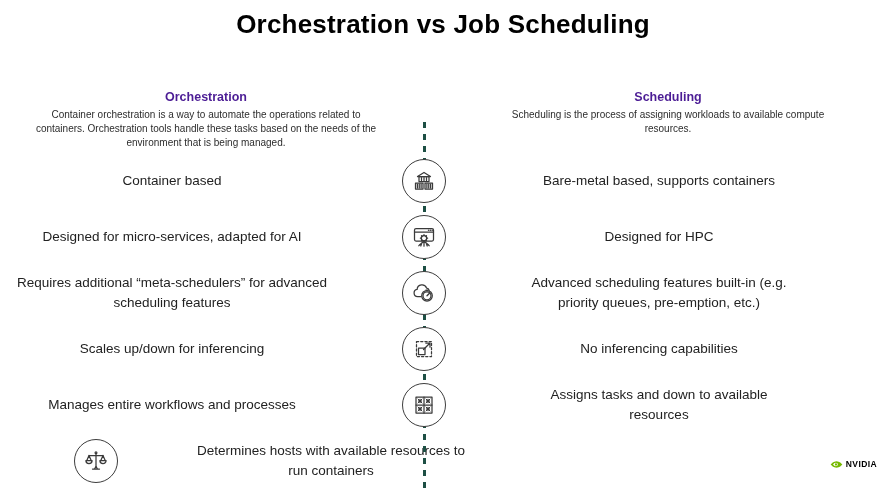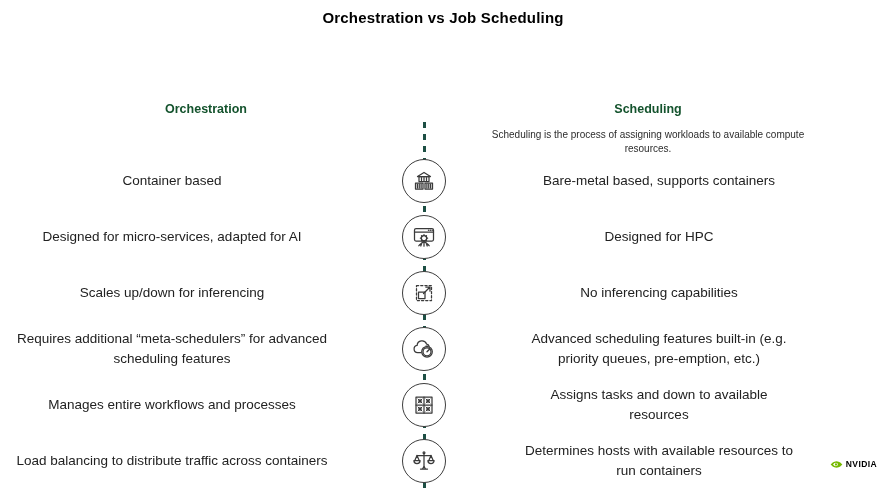--- a/index.html
+++ b/index.html
@@ -2,28 +2,28 @@
 <html><head>
 <meta charset="utf-8">
 <style>
   html,body { margin:0; padding:0; background:#ffffff; }
   .slide {
     position:relative; width:886px; height:489px; background:#ffffff;
     font-family:"Liberation Sans", sans-serif; overflow:hidden;
   }
   .title {
     position:absolute; top:9px; left:0; width:100%;
-    text-align:center; font-size:15px; font-weight:bold; color:#000;
+    text-align:center; font-size:26px; font-weight:bold; color:#000;
     letter-spacing:.2px;
   }
   .col-head { position:absolute; top:90px; text-align:center; }
-  .col-head h2 { margin:12px; font-size:12.5px; font-weight:bold; color:#14532d; }
+  .col-head h2 { margin:0; font-size:12.5px; font-weight:bold; color:#4c1d95; }
   .col-head p { margin:4px 0 0; font-size:10px; line-height:1.42; color:#2d2d2d; }
   .left-head  { left:30px;  width:352px; }
-  .right-head { left:472px; width:352px; }
+  .right-head { left:492px; width:352px; }
   .dash-line {
     position:absolute; left:423px; top:122px; width:2.5px; height:367px;
     background:repeating-linear-gradient(to bottom, #1d4f44 0 6px, transparent 6px 12px);
     z-index:1;
   }
   .rows { position:absolute; top:153px; left:0; width:886px; }
   .row  { display:flex; align-items:center; height:56px; }
   .cell-left  { margin-left:16px; width:312px; text-align:center; }
   .cell-icon  { width:192px; display:flex; justify-content:center; align-items:center; }
   .cell-right { width:278px; text-align:center; }
@@ -40,20 +40,21 @@
 </style>
 </head>
 <body>
 
 <div class="slide">
 
   <div class="title">Orchestration vs Job Scheduling</div>
 
   <div class="col-head left-head">
     <h2>Orchestration</h2>
+    <p>Container orchestration is a way to automate the operations related to containers. Orchestration tools handle these tasks based on the needs of the environment that is being managed.</p>
   </div>
 
   <div class="col-head right-head">
     <h2>Scheduling</h2>
     <p>Scheduling is the process of assigning workloads to available compute resources.</p>
   </div>
 
   <div class="dash-line"></div>
 
   <div class="rows">
@@ -87,66 +88,65 @@
             <circle cx="14" cy="15.2" r="2.7"></circle>
             <path d="M14 11.6 V12.5 M14 17.9 V19 M10.4 15.2 H11.3 M16.7 15.2 H17.6 M11.5 12.7 l0.6 0.6 M15.9 17.1 l0.6 0.6 M16.5 12.7 l-0.6 0.6 M12.1 17.1 l-0.6 0.6"></path>
             <path d="M14 19 V23.2 M13 19 C11.5 20.5 9.8 21 8.8 22.8 M15 19 C16.5 20.5 18.2 21 19.2 22.8 M11.5 20.8 L10.8 23 M16.5 20.8 L17.2 23"></path>
           </svg>
         </div>
       </div>
       <div class="cell-right cell-text">Designed for HPC</div>
     </div>
 
     <div class="row">
-      <div class="cell-left cell-text">Scales up/down for inferencing</div>
-      <div class="cell-icon">
-        <div class="icon-circle">
-          <svg width="28" height="28" viewBox="0 0 28 28" class="ic">
-            <rect x="6.5" y="6.5" width="15" height="15" stroke-dasharray="2.2 2"></rect>
-            <rect x="8.5" y="13" width="6.5" height="6.5"></rect>
-            <path d="M13.5 14.5 L20 8 M15.8 8 H20 V12.2"></path>
-          </svg>
-        </div>
-      </div>
-      <div class="cell-right cell-text">No inferencing capabilities</div>
-    </div>
-
-    <div class="row">
       <div class="cell-left cell-text">Requires additional “meta-schedulers” for advanced scheduling features</div>
       <div class="cell-icon">
         <div class="icon-circle">
           <svg width="28" height="28" viewBox="0 0 28 28" class="ic">
             <path d="M11 17.6 H7.6 a3.6 3.6 0 0 1 -0.5 -7.15 a4.9 4.9 0 0 1 9.5 -1.3 a3.1 3.1 0 0 1 2.6 2.2"></path>
             <circle cx="17" cy="16.8" r="5.3"></circle>
             <circle cx="17" cy="16.8" r="4"></circle>
             <path d="M17 16.8 L19.5 14.3 M17 16.8 h0.01" stroke-width="1.4"></path>
             <path d="M15.9 11 l2.2 0"></path>
           </svg>
         </div>
       </div>
       <div class="cell-right cell-text">Advanced scheduling features built-in (e.g. priority queues, pre-emption, etc.)</div>
+    </div>
+
+    <div class="row">
+      <div class="cell-left cell-text">Scales up/down for inferencing</div>
+      <div class="cell-icon">
+        <div class="icon-circle">
+          <svg width="28" height="28" viewBox="0 0 28 28" class="ic">
+            <rect x="6.5" y="6.5" width="15" height="15" stroke-dasharray="2.2 2"></rect>
+            <rect x="8.5" y="13" width="6.5" height="6.5"></rect>
+            <path d="M13.5 14.5 L20 8 M15.8 8 H20 V12.2"></path>
+          </svg>
+        </div>
+      </div>
+      <div class="cell-right cell-text">No inferencing capabilities</div>
     </div>
 
     <div class="row">
       <div class="cell-left cell-text">Manages entire workflows and processes</div>
       <div class="cell-icon">
         <div class="icon-circle">
           <svg width="28" height="28" viewBox="0 0 28 28" class="ic">
             <rect x="6" y="6" width="16" height="16"></rect>
             <path d="M14 6 V22 M6 14 H22"></path>
             <path d="M8 8 L12 12 M12 8 L8 12 M16 8 L20 12 M20 8 L16 12 M8 16 L12 20 M12 16 L8 20 M16 16 L20 20 M20 16 L16 20" stroke-width="1"></path>
             <path d="M10 8.6 h0.01 M8.6 10 h0.01 M11.4 10 h0.01 M10 11.4 h0.01 M18 8.6 h0.01 M16.6 10 h0.01 M19.4 10 h0.01 M18 11.4 h0.01 M10 16.6 h0.01 M8.6 18 h0.01 M11.4 18 h0.01 M10 19.4 h0.01 M18 16.6 h0.01 M16.6 18 h0.01 M19.4 18 h0.01 M18 19.4 h0.01" stroke-width="1.5"></path>
           </svg>
         </div>
       </div>
       <div class="cell-right cell-text">Assigns tasks and down to available resources</div>
     </div>
 
     <div class="row">
-      <div class="cell-left cell-text">Load balancing to distribute traffic across containers</div>
       <div class="cell-icon">
         <div class="icon-circle">
           <svg width="28" height="28" viewBox="0 0 28 28" class="ic">
             <circle cx="14" cy="5.8" r="0.9"></circle>
             <path d="M14 6.7 V19.8"></path>
             <path d="M7 8.5 H21"></path>
             <path d="M7 8.5 L4.8 13.5 M7 8.5 L9.2 13.5"></path>
             <path d="M3.9 13.5 a3.1 3.1 0 0 0 6.2 0 Z"></path>
             <path d="M21 8.5 L18.8 13.5 M21 8.5 L23.2 13.5"></path>
             <path d="M17.9 13.5 a3.1 3.1 0 0 0 6.2 0 Z"></path>

